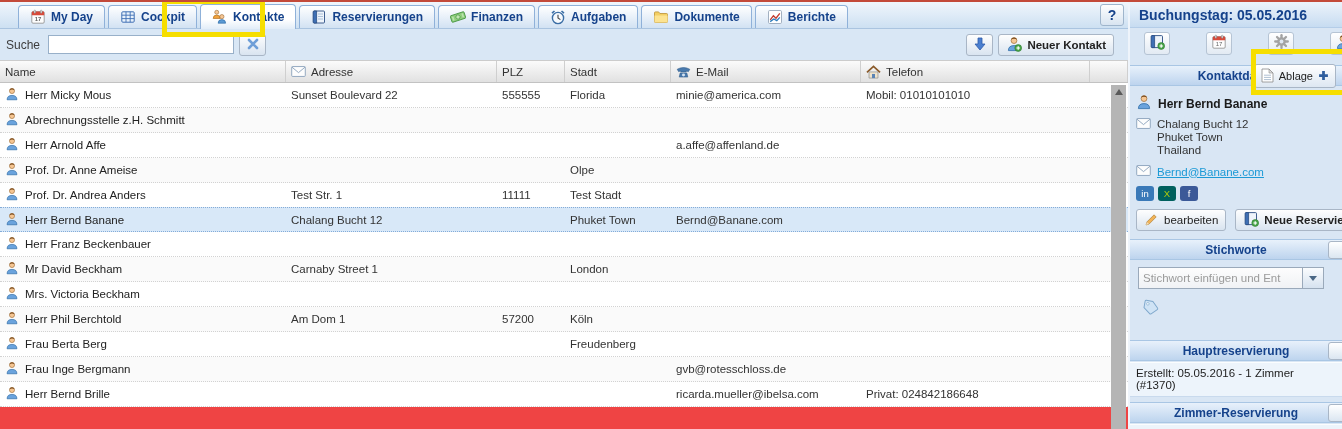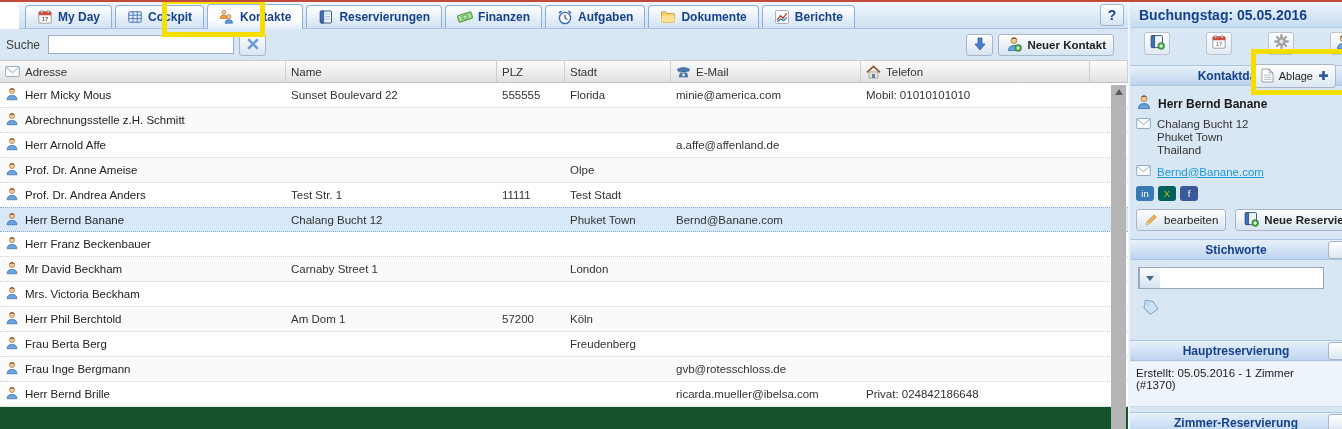--- a/index.html
+++ b/index.html
@@ -13,21 +13,21 @@
   .topline { position:absolute; top:0; left:0; width:100%; height:2px; background:#c34a3a; z-index:60; }
   .app { display:flex; width:1342px; height:429px; padding-top:2px; }
 
   
   .main { width:1128px; display:flex; flex-direction:column; position:relative; background:#fff; }
 
   .tabbar {
     height:27px; flex:0 0 27px;
     background:linear-gradient(#f0f6fc,#cde0f2);
     border-bottom:1px solid #aac4e0;
-    display:flex; align-items:flex-end; padding-left:6px; position:relative;margin-left:19px;
+    display:flex; align-items:flex-end; padding-left:18px; position:relative;
   }
   .tab {
     display:inline-flex; align-items:center; gap:5px;
     height:23px; padding:0 11px; margin-right:3px;
     border:1px solid #8fb1d9; border-bottom:none;
     border-radius:4px 4px 0 0;
     background:linear-gradient(#ffffff,#d2e2f3);
     font-weight:bold; color:#15428b; font-size:12px;
     white-space:nowrap; cursor:pointer;
   }
@@ -60,21 +60,21 @@
 
   .thead, .row { display:grid; grid-template-columns:286px 211px 68px 106px 190px 229px 1fr; }
   .thead {
     height:23px; flex:0 0 23px;
     background:linear-gradient(#fbfbfb,#e1e1e1);
     border-top:1px solid #cccccc; border-bottom:1px solid #c2c2c2;
     font-size:11.5px; color:#333;
   }
   .th { display:flex; align-items:center; gap:5px; padding:0 5px; border-right:1px solid #cfcfcf; overflow:hidden; }
 
-  .tbody { flex:1; overflow:hidden; background:#14532d; }
+  .tbody { flex:1; overflow:hidden; background:#ef4444; }
   .row { height:25px; border-bottom:1px dotted #d2d2d2; font-size:11.5px; color:#333; background:#fff; align-items:center; }
   .row:nth-child(even) { background:#fafafa; }
   .row.selected { background:#d8e8f8; border-top:1px dotted #84acd8; border-bottom:1px dotted #84acd8; margin-top:-1px; }
   .cell { padding:0 5px; overflow:hidden; white-space:nowrap; }
   .cell.namec { display:flex; align-items:center; gap:6px; color:#222; }
 
   .vscroll {
     position:absolute; right:2px; top:83px; bottom:0; width:15px;
     background:#b5b5b5; z-index:10;
   }
@@ -157,21 +157,21 @@
   }
   .dropdown .dd-btn:after {
     content:""; width:0; height:0;
     border-left:4px solid transparent; border-right:4px solid transparent;
     border-top:5px solid #4a6785;
   }
   .tagrow { padding:10px 0 0 4px; }
   .info-row {
     margin-top:1px; background:#edf4fb;
     border-top:1px solid #fbfdfe; border-bottom:1px solid #c9daed;
-    padding:4px 6px 15px 6px; font-size:11.5px; color:#222;
+    padding:4px 6px 5px 6px; font-size:11.5px; color:#222;
   } .gap20 { height:21px; flex:0 0 21px; } .gap5 { height:5px; flex:0 0 5px; }
 
   
   .annot { position:absolute; border:5px solid #f6de00; z-index:50; pointer-events:none; }
   .annot-kontakte { left:162px; top:0px; width:103px; height:37px; border-top-width:4px; }
   .annot-ablage { left:1251px; top:49px; width:105px; height:46px; }
 
   a { text-decoration:underline; }
 </style>
 </head>
@@ -298,30 +298,30 @@
               <path d="M2.4 14.6q0-5 5.6-5t5.6 5z" fill="#6aa3dd" stroke="#2f6da8" stroke-width="0.8"></path>
               <circle cx="12.2" cy="12" r="3.4" fill="#4aa64a" stroke="#2d7a2d" stroke-width="0.6"></circle>
               <path d="M12.2 10.2v3.6M10.4 12h3.6" stroke="#fff" stroke-width="1.2"></path>
             </svg></span>
         <span>Neuer Kontakt</span>
       </button>
     </div>
 
     <div class="thead" id="thead">
         <div class="th">
+          <span>Name</span>
+        </div>
+        <div class="th">
           <span class="ico">
             <svg width="15" height="11" viewBox="0 0 16 12">
               <rect x="0.6" y="0.6" width="14.8" height="10.8" rx="1" fill="#fdfdfd" stroke="#8099b5" stroke-width="0.9"></rect>
               <path d="M0.8 1.2 8 7.2l7.2-6" fill="none" stroke="#8099b5" stroke-width="0.9"></path>
             </svg>
           </span>
           <span>Adresse</span>
-        </div>
-        <div class="th">
-          <span>Name</span>
         </div>
         <div class="th">
           <span>PLZ</span>
         </div>
         <div class="th">
           <span>Stadt</span>
         </div>
         <div class="th">
           <span class="ico">
             <svg width="15" height="13" viewBox="0 0 16 14">
@@ -669,20 +669,21 @@
         <span>Neue Reservierung</span>
       </button>
     </div>
 
     <div class="section-head">
       <span>Stichworte</span>
       <span class="stub"></span>
     </div>
     <div class="stich-body">
       <div class="dropdown">
+        <span class="dd-text">Stichwort einfügen und Ent</span>
         <span class="dd-btn"></span>
       </div>
       <div class="tagrow">
         <span class="ico"><svg width="17" height="17" viewBox="0 0 16 16">
               <g transform="rotate(10 8 8)">
                 <path d="M2 9.2V3q0-1 1-1h6.2L14.6 7.4q.7.7 0 1.4l-5 5q-.7.7-1.4 0z" fill="#cfe3f5" stroke="#7fa8cc" stroke-width="0.9"></path>
                 <circle cx="5" cy="5" r="1.2" fill="#fff" stroke="#7fa8cc" stroke-width="0.6"></circle>
               </g>
             </svg></span>
       </div>

